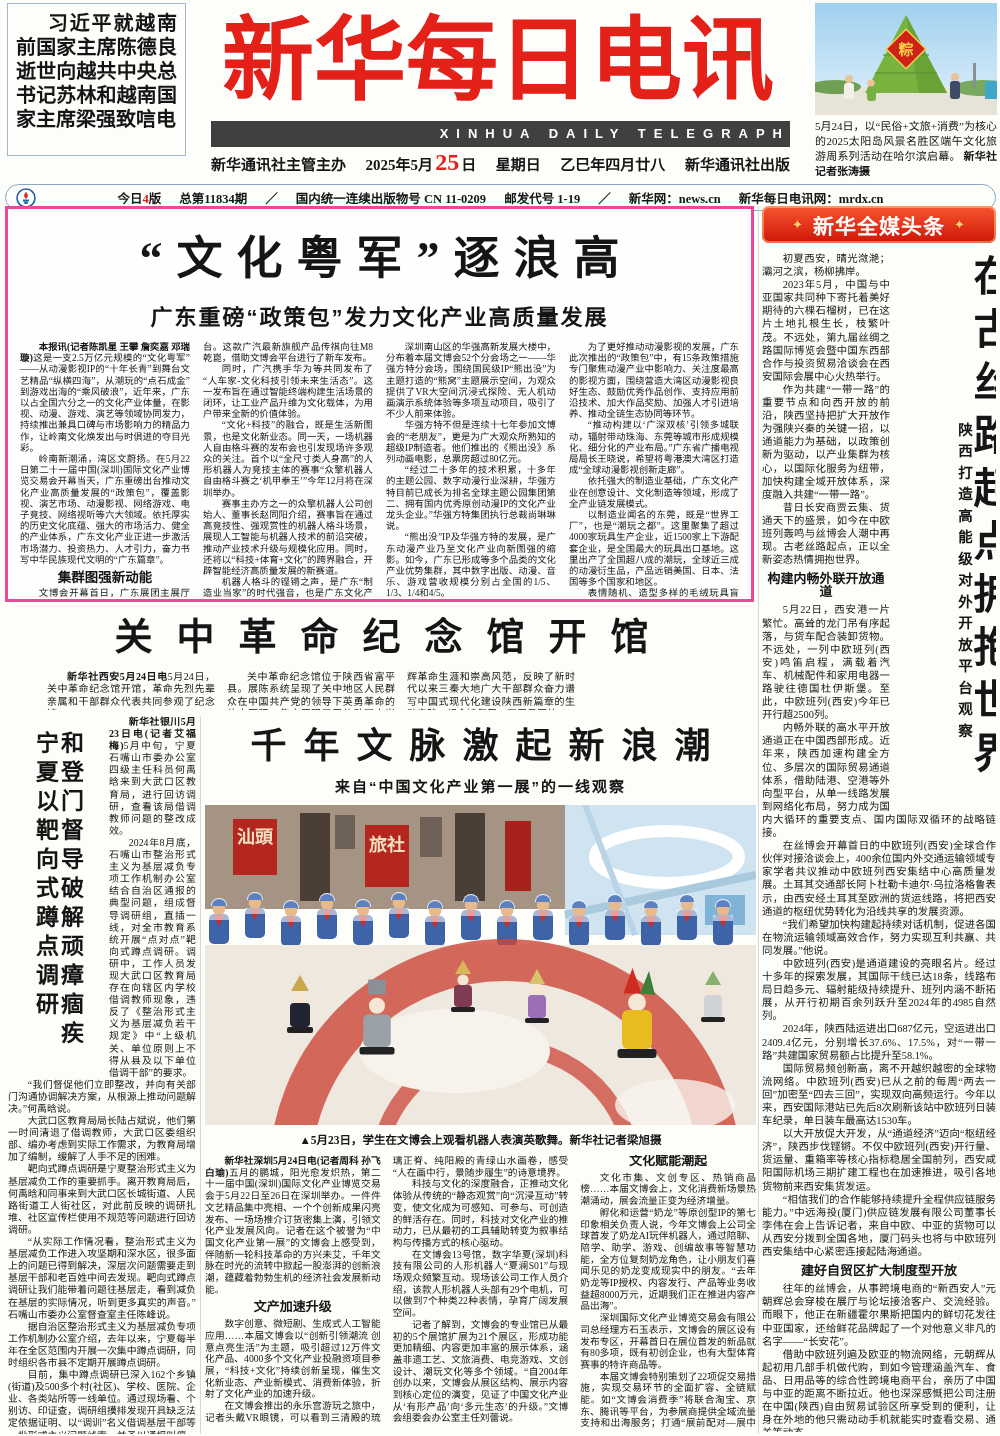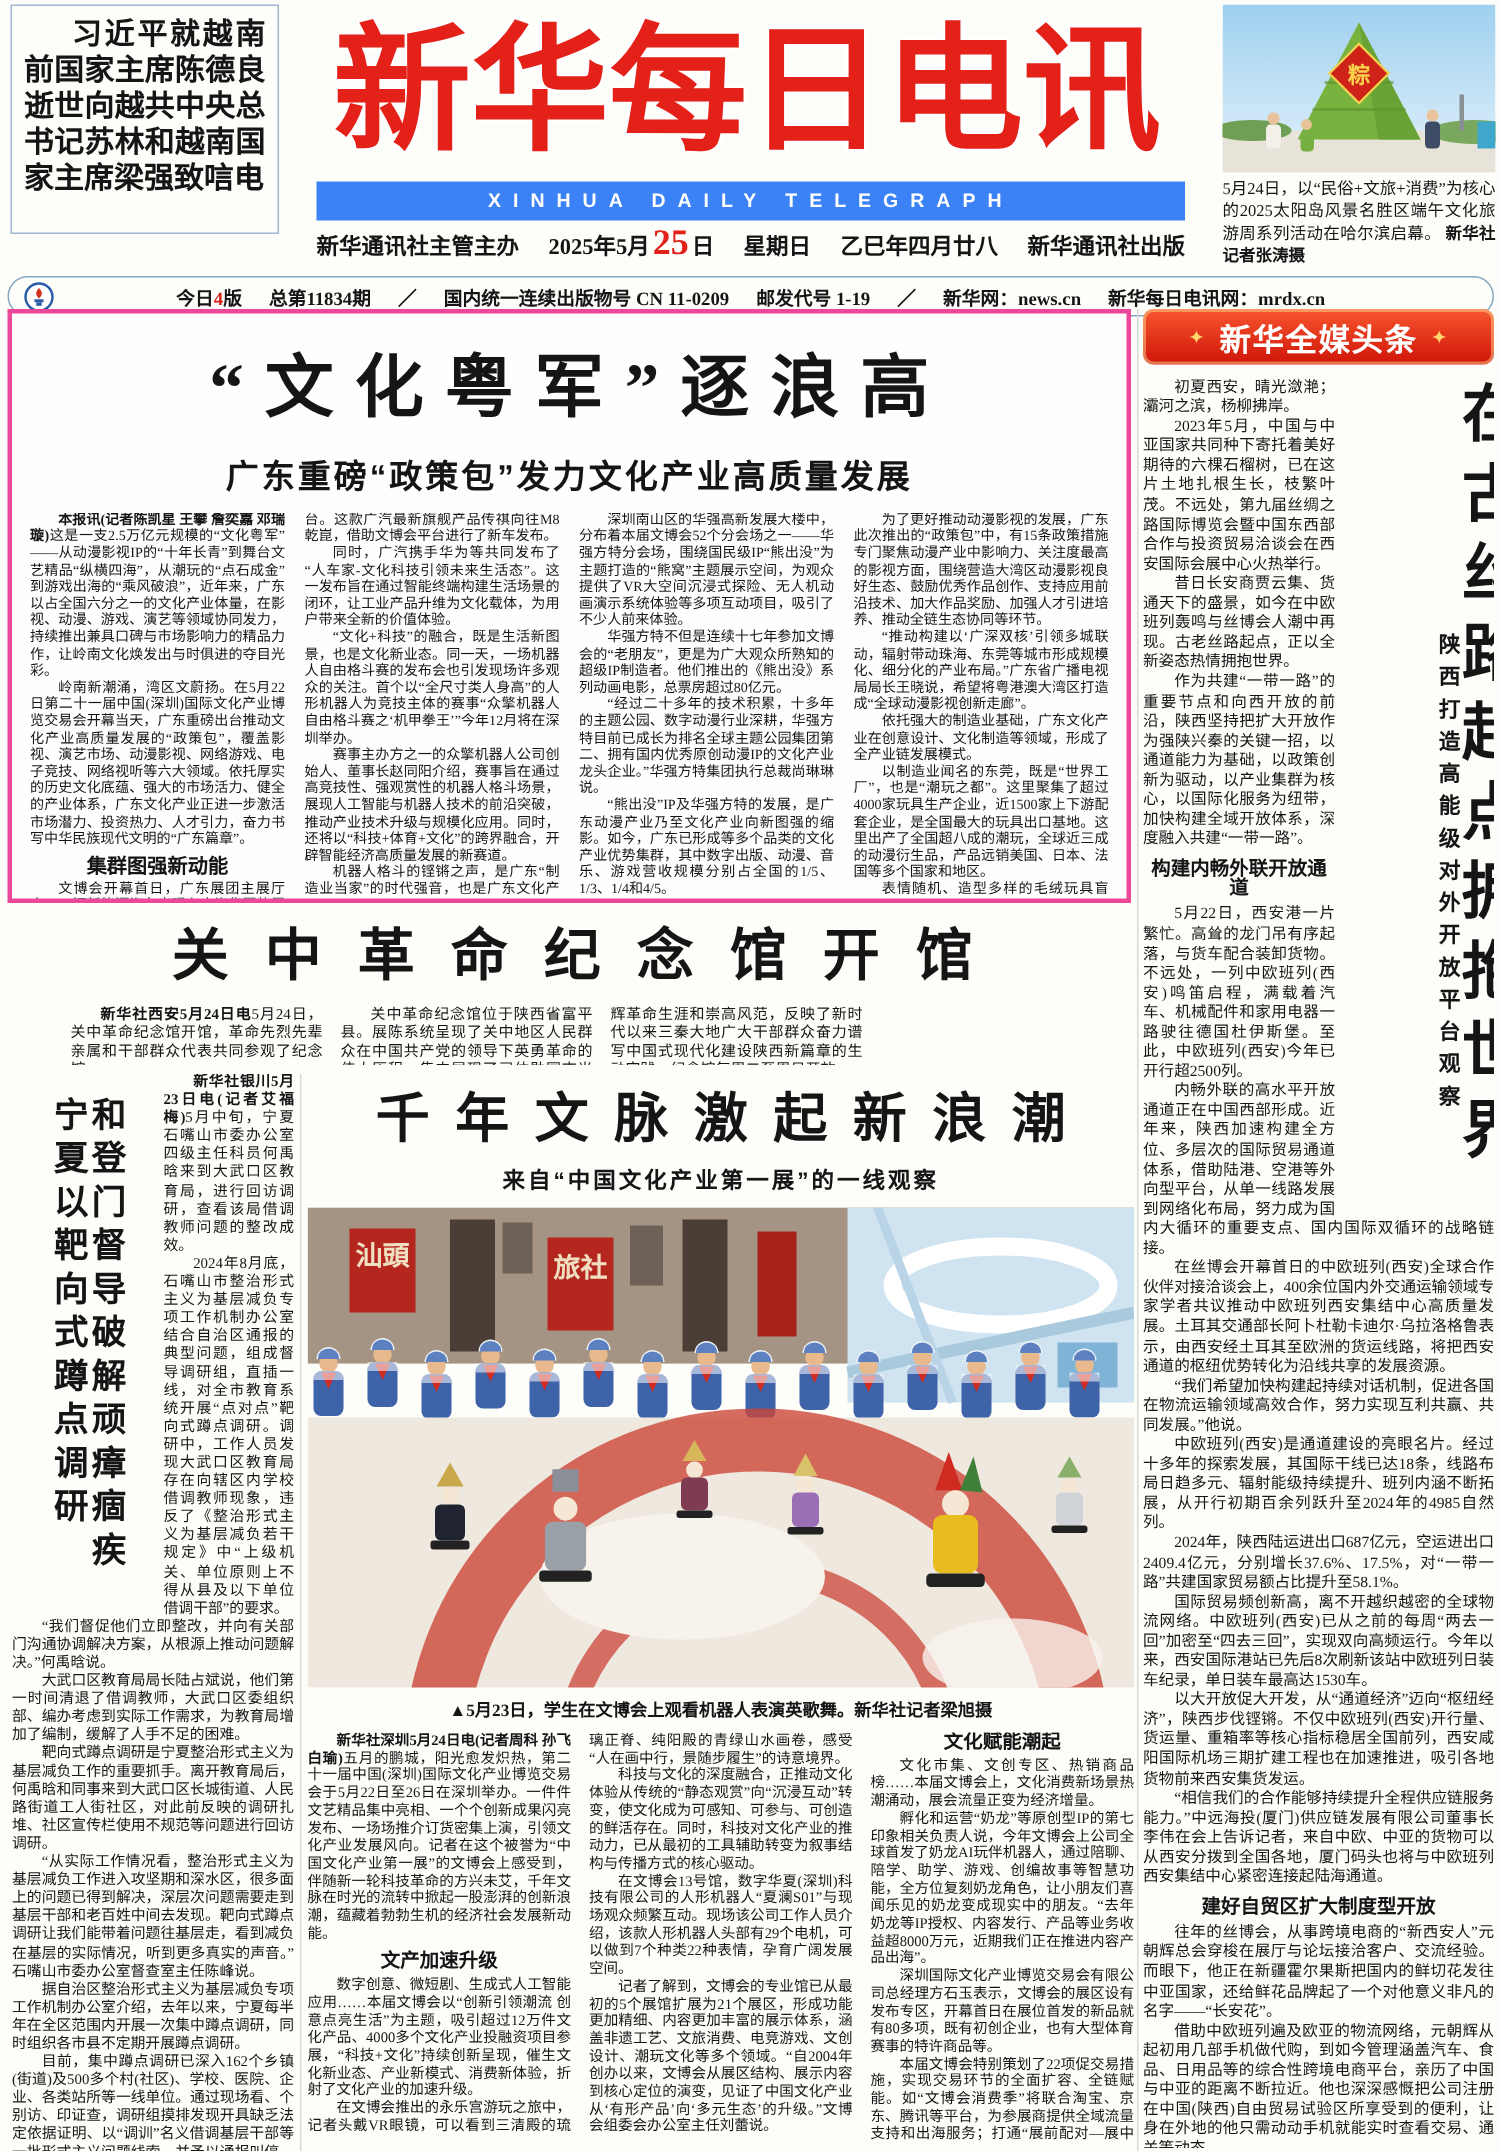--- a/index.html
+++ b/index.html
@@ -17,21 +17,21 @@
     font-size:20px; line-height:24px; font-weight:bold; text-align:justify; text-indent:1.6em;
   }
   .brand-cn {
     position:absolute; left:203px; top:-8px; width:590px; z-index:2;
     text-align:center; font-size:92px; line-height:138px; font-weight:900; color:#e32119;
     letter-spacing:0px;
     text-shadow:2px 2px 0 #fff,-2px -2px 0 #fff,2px -2px 0 #fff,-2px 2px 0 #fff;
   }
   .brand-band {
     position:absolute; left:211px; top:121px; width:579px; height:26px; z-index:1;
-    background:#3b82f6; color:#fff; text-align:center;
+    background:#404040; color:#fff; text-align:right;
     font-family:"Liberation Sans","DejaVu Sans",sans-serif;
     font-size:13px; font-weight:bold; letter-spacing:8px; line-height:26px;
   }
   .mast-row {
     position:absolute; left:211px; top:149px; width:579px; height:24px;
     display:flex; justify-content:space-between; align-items:baseline;
     font-size:15px; font-weight:bold; white-space:nowrap;
   }
   .date-day { color:#e32119; font-size:24px; padding:0 2px; }
   .top-photo { position:absolute; left:815px; top:3px; width:182px; }
@@ -238,22 +238,22 @@
       <span class="spark">✦</span>
     </div>
     <div class="silk-body">
       <div class="v-head">
         <div class="v-title">在古丝路起点拥抱世界</div>
         <div class="v-sub">陕西打造高能级对外开放平台观察</div>
       </div>
       <div>
           <p class="para">初夏西安，晴光潋滟；灞河之滨，杨柳拂岸。</p>
           <p class="para">2023年5月，中国与中亚国家共同种下寄托着美好期待的六棵石榴树，已在这片土地扎根生长，枝繁叶茂。不远处，第九届丝绸之路国际博览会暨中国东西部合作与投资贸易洽谈会在西安国际会展中心火热举行。</p>
+          <p class="para">作为共建“一带一路”的重要节点和向西开放的前沿，陕西坚持把扩大开放作为强陕兴秦的关键一招，以通道能力为基础，以政策创新为驱动，以产业集群为核心，以国际化服务为纽带，加快构建全域开放体系，深度融入共建“一带一路”。</p>
           <p class="para">昔日长安商贾云集、货通天下的盛景，如今在中欧班列轰鸣与丝博会人潮中再现。古老丝路起点，正以全新姿态热情拥抱世界。</p>
-          <p class="para">作为共建“一带一路”的重要节点和向西开放的前沿，陕西坚持把扩大开放作为强陕兴秦的关键一招，以通道能力为基础，以政策创新为驱动，以产业集群为核心，以国际化服务为纽带，加快构建全域开放体系，深度融入共建“一带一路”。</p>
           <h3 class="sub-head">构建内畅外联开放通道</h3>
           <p class="para">5月22日，西安港一片繁忙。高耸的龙门吊有序起落，与货车配合装卸货物。不远处，一列中欧班列(西安)鸣笛启程，满载着汽车、机械配件和家用电器一路驶往德国杜伊斯堡。至此，中欧班列(西安)今年已开行超2500列。</p>
           <p class="para">内畅外联的高水平开放通道正在中国西部形成。近年来，陕西加速构建全方位、多层次的国际贸易通道体系，借助陆港、空港等外向型平台，从单一线路发展到网络化布局，努力成为国内大循环的重要支点、国内国际双循环的战略链接。</p>
           <p class="para">在丝博会开幕首日的中欧班列(西安)全球合作伙伴对接洽谈会上，400余位国内外交通运输领域专家学者共议推动中欧班列西安集结中心高质量发展。土耳其交通部长阿卜杜勒卡迪尔·乌拉洛格鲁表示，由西安经土耳其至欧洲的货运线路，将把西安通道的枢纽优势转化为沿线共享的发展资源。</p>
           <p class="para">“我们希望加快构建起持续对话机制，促进各国在物流运输领域高效合作，努力实现互利共赢、共同发展。”他说。</p>
           <p class="para">中欧班列(西安)是通道建设的亮眼名片。经过十多年的探索发展，其国际干线已达18条，线路布局日趋多元、辐射能级持续提升、班列内涵不断拓展，从开行初期百余列跃升至2024年的4985自然列。</p>
           <p class="para">2024年，陕西陆运进出口687亿元，空运进出口2409.4亿元，分别增长37.6%、17.5%，对“一带一路”共建国家贸易额占比提升至58.1%。</p>
           <p class="para">国际贸易频创新高，离不开越织越密的全球物流网络。中欧班列(西安)已从之前的每周“两去一回”加密至“四去三回”，实现双向高频运行。今年以来，西安国际港站已先后8次刷新该站中欧班列日装车纪录，单日装车最高达1530车。</p>
           <p class="para">以大开放促大开发，从“通道经济”迈向“枢纽经济”，陕西步伐铿锵。不仅中欧班列(西安)开行量、货运量、重箱率等核心指标稳居全国前列，西安咸阳国际机场三期扩建工程也在加速推进，吸引各地货物前来西安集货发运。</p>
           <p class="para">“相信我们的合作能够持续提升全程供应链服务能力。”中远海投(厦门)供应链发展有限公司董事长李伟在会上告诉记者，来自中欧、中亚的货物可以从西安分拨到全国各地，厦门码头也将与中欧班列西安集结中心紧密连接起陆海通道。</p>

